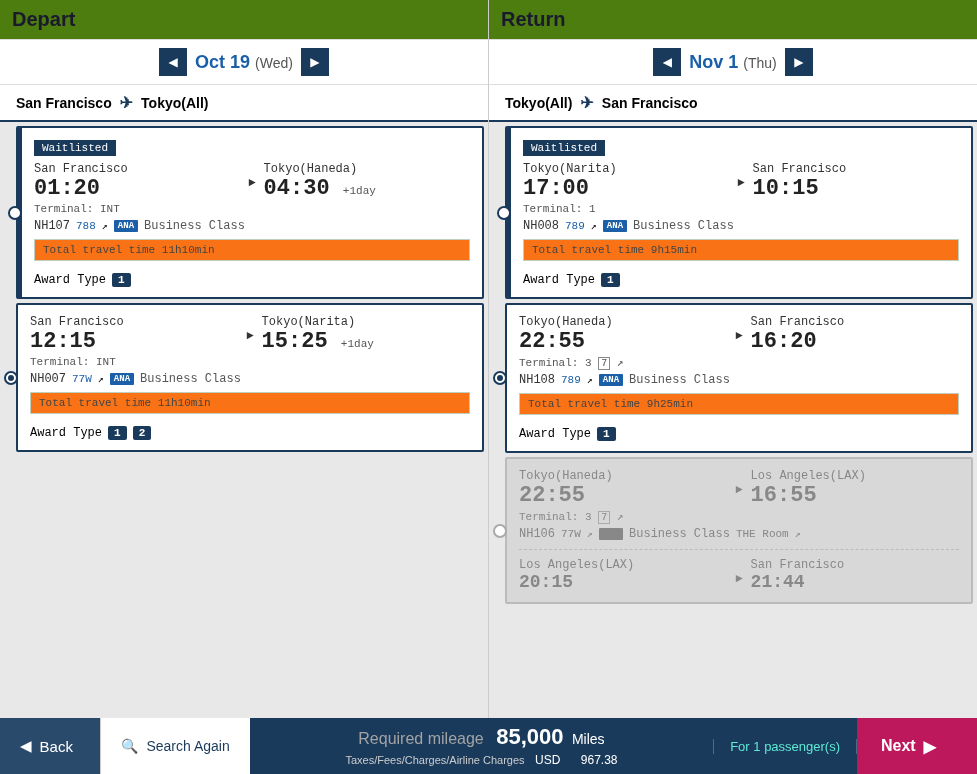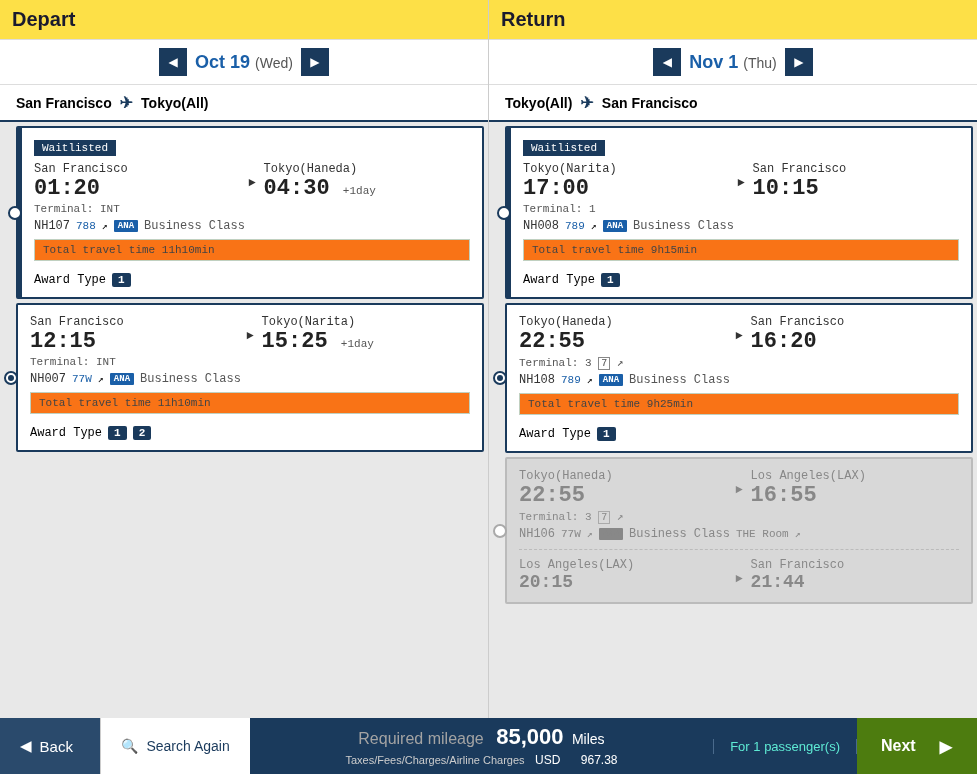--- a/index.html
+++ b/index.html
@@ -2,21 +2,21 @@
 <html><head>
   <meta charset="utf-8">
   <style>
     * { box-sizing: border-box; margin: 0; padding: 0; }
     body { font-family: Arial, sans-serif; background: #f0f0f0; width: 977px; height: 774px; overflow: hidden; }
 
     .main-container { width: 977px; height: 774px; display: flex; flex-direction: column; background: #e8e8e8; }
 
     .columns-wrapper { display: flex; flex: 1; overflow: hidden; }
 
-    .column-header { padding: 8px 12px; background: #fde047; border-bottom: 1px solid #ddd; }
+    .column-header { padding: 8px 12px; background: #4d7c0f; border-bottom: 1px solid #ddd; }
     .column-header h2 { font-size: 20px; font-weight: bold; color: #1a1a2e; }
 
     .date-nav { display: flex; align-items: center; justify-content: center; background: #fff; padding: 8px; border-bottom: 1px solid #ddd; gap: 8px; }
     .date-nav-btn { background: #1a3a5c; color: white; border: none; width: 28px; height: 28px; cursor: pointer; display: flex; align-items: center; justify-content: center; font-size: 12px; }
     .date-text { font-size: 18px; color: #1a5fa8; font-weight: bold; }
     .date-text .day { font-size: 14px; color: #555; font-weight: normal; }
 
     .route-bar { display: flex; align-items: center; background: #fff; padding: 8px 16px; border-bottom: 2px solid #1a3a5c; gap: 8px; font-size: 14px; font-weight: bold; }
     .route-bar .plane-icon { color: #1a3a5c; font-size: 16px; }
 
@@ -54,21 +54,21 @@
     .radio-circle { position: absolute; left: -14px; top: 50%; transform: translateY(-50%); width: 14px; height: 14px; border: 2px solid #1a3a5c; border-radius: 50%; background: white; display: flex; align-items: center; justify-content: center; }
     .radio-circle.selected::after { content: ''; width: 6px; height: 6px; background: #1a3a5c; border-radius: 50%; }
 
     .col-wrapper { flex: 1; display: flex; flex-direction: column; position: relative; }
 
     .footer { background: #1a3a5c; color: white; display: flex; align-items: center; padding: 0; height: 56px; }
     .back-btn { background: #2a4a6c; border: none; color: white; padding: 0 20px; height: 100%; display: flex; align-items: center; gap: 8px; cursor: pointer; font-size: 15px; min-width: 100px; }
     .search-again-btn { background: white; border: none; color: #1a3a5c; padding: 0 20px; height: 100%; display: flex; align-items: center; gap: 8px; cursor: pointer; font-size: 14px; min-width: 140px; border-left: 1px solid #ccc; }
     .mileage-info { flex: 1; text-align: center; padding: 0 16px; }
     .passengers-info { padding: 0 16px; font-size: 13px; color: #5eead4; text-align: center; border-left: 1px solid #4a6a8c; border-right: 1px solid #4a6a8c; }
-    .next-btn { background: #4d7c0f; border: none; color: white; padding: 0 24px; height: 100%; display: flex; align-items: center; gap: 24px; cursor: pointer; font-size: 16px; font-weight: bold; min-width: 120px; }
+    .next-btn { background: #be185d; border: none; color: white; padding: 0 24px; height: 100%; display: flex; align-items: center; gap: 8px; cursor: pointer; font-size: 16px; font-weight: bold; min-width: 120px; }
 
     .divider { width: 1px; background: #ccc; }
   </style>
 </head>
 <body>
 
 <div class="main-container">
   <div class="columns-wrapper">
 
     <div class="col-wrapper">

